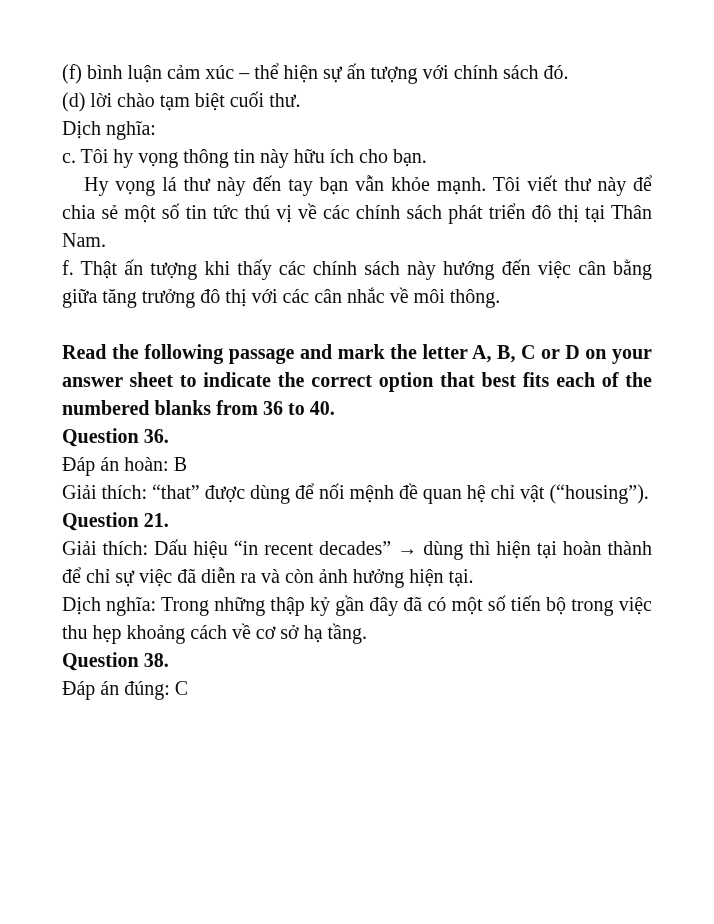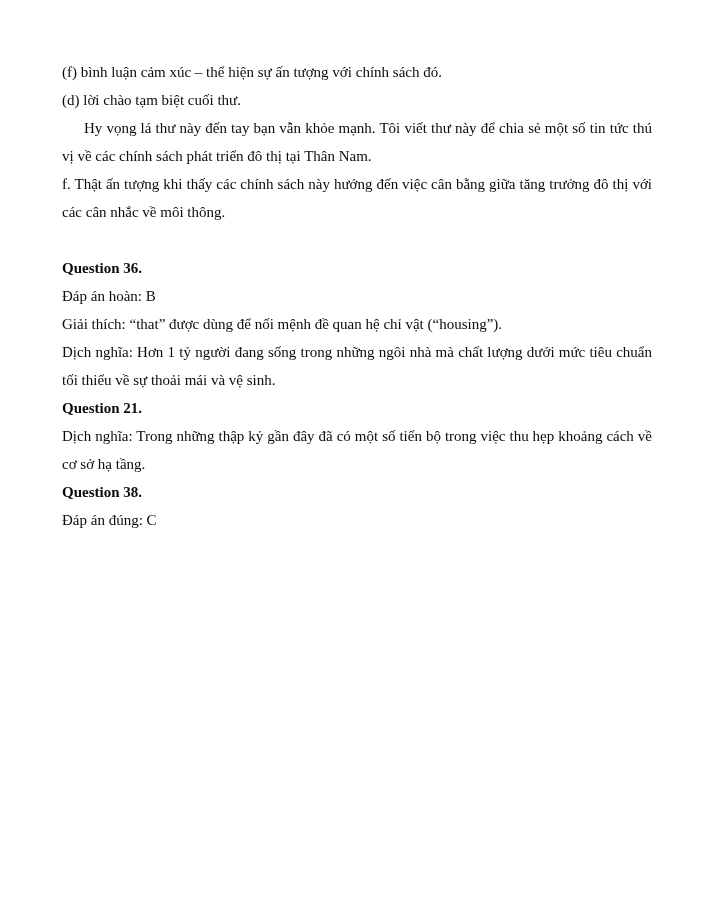--- a/index.html
+++ b/index.html
@@ -8,21 +8,21 @@
     background: #ffffff;
   }
   .page {
     width: 714px;
     height: 792px;
     background: #ffffff;
     box-sizing: border-box;
     padding: 58px 62px 0 62px;
     overflow: hidden;
     font-family: "Liberation Serif", "DejaVu Serif", serif;
-    font-size: 15px;
+    font-size: 20px;
     line-height: 28px;
     color: #0b0b0b;
   }
   .para {
     margin: 0;
     text-align: justify;
   }
   .para.bold {
     font-weight: bold;
   }
@@ -33,25 +33,28 @@
     height: 28px;
   }
 </style>
 </head>
 <body>
 
 <div class="page">
   <div id="doc-body">
       <p class="para">(f) bình luận cảm xúc – thể hiện sự ấn tượng với chính sách đó.</p>
       <p class="para">(d) lời chào tạm biệt cuối thư.</p>
+      <p class="para">Dịch nghĩa:</p>
+      <p class="para">c. Tôi hy vọng thông tin này hữu ích cho bạn.</p>
       <p class="para indent">Hy vọng lá thư này đến tay bạn vẫn khỏe mạnh. Tôi viết thư này để chia sẻ một số tin tức thú vị về các chính sách phát triển đô thị tại Thân Nam.</p>
       <p class="para">f. Thật ấn tượng khi thấy các chính sách này hướng đến việc cân bằng giữa tăng trưởng đô thị với các cân nhắc về môi thông.</p>
       <div class="spacer"></div>
+      <p class="para bold">Read the following passage and mark the letter A, B, C or D on your answer sheet to indicate the correct option that best fits each of the numbered blanks from 36 to 40.</p>
       <p class="para bold">Question 36.</p>
       <p class="para">Đáp án hoàn: B</p>
       <p class="para">Giải thích: “that” được dùng để nối mệnh đề quan hệ chỉ vật (“housing”).</p>
-      <p class="para">Dịch nghĩa: Hơn 1 tỷ người đang sống trong những ngôi nhà mà chất lượng dưới mức tiêu chuẩn tối thiểu về sự thoải mái và vệ sinh.</p>
       <p class="para bold">Question 21.</p>
+      <p class="para">Giải thích: Dấu hiệu “in recent decades” → dùng thì hiện tại hoàn thành để chỉ sự việc đã diễn ra và còn ảnh hưởng hiện tại.</p>
       <p class="para">Dịch nghĩa: Trong những thập kỷ gần đây đã có một số tiến bộ trong việc thu hẹp khoảng cách về cơ sở hạ tầng.</p>
       <p class="para bold">Question 38.</p>
       <p class="para">Đáp án đúng: C</p>
     </div>
 </div>
 
 </body></html>

